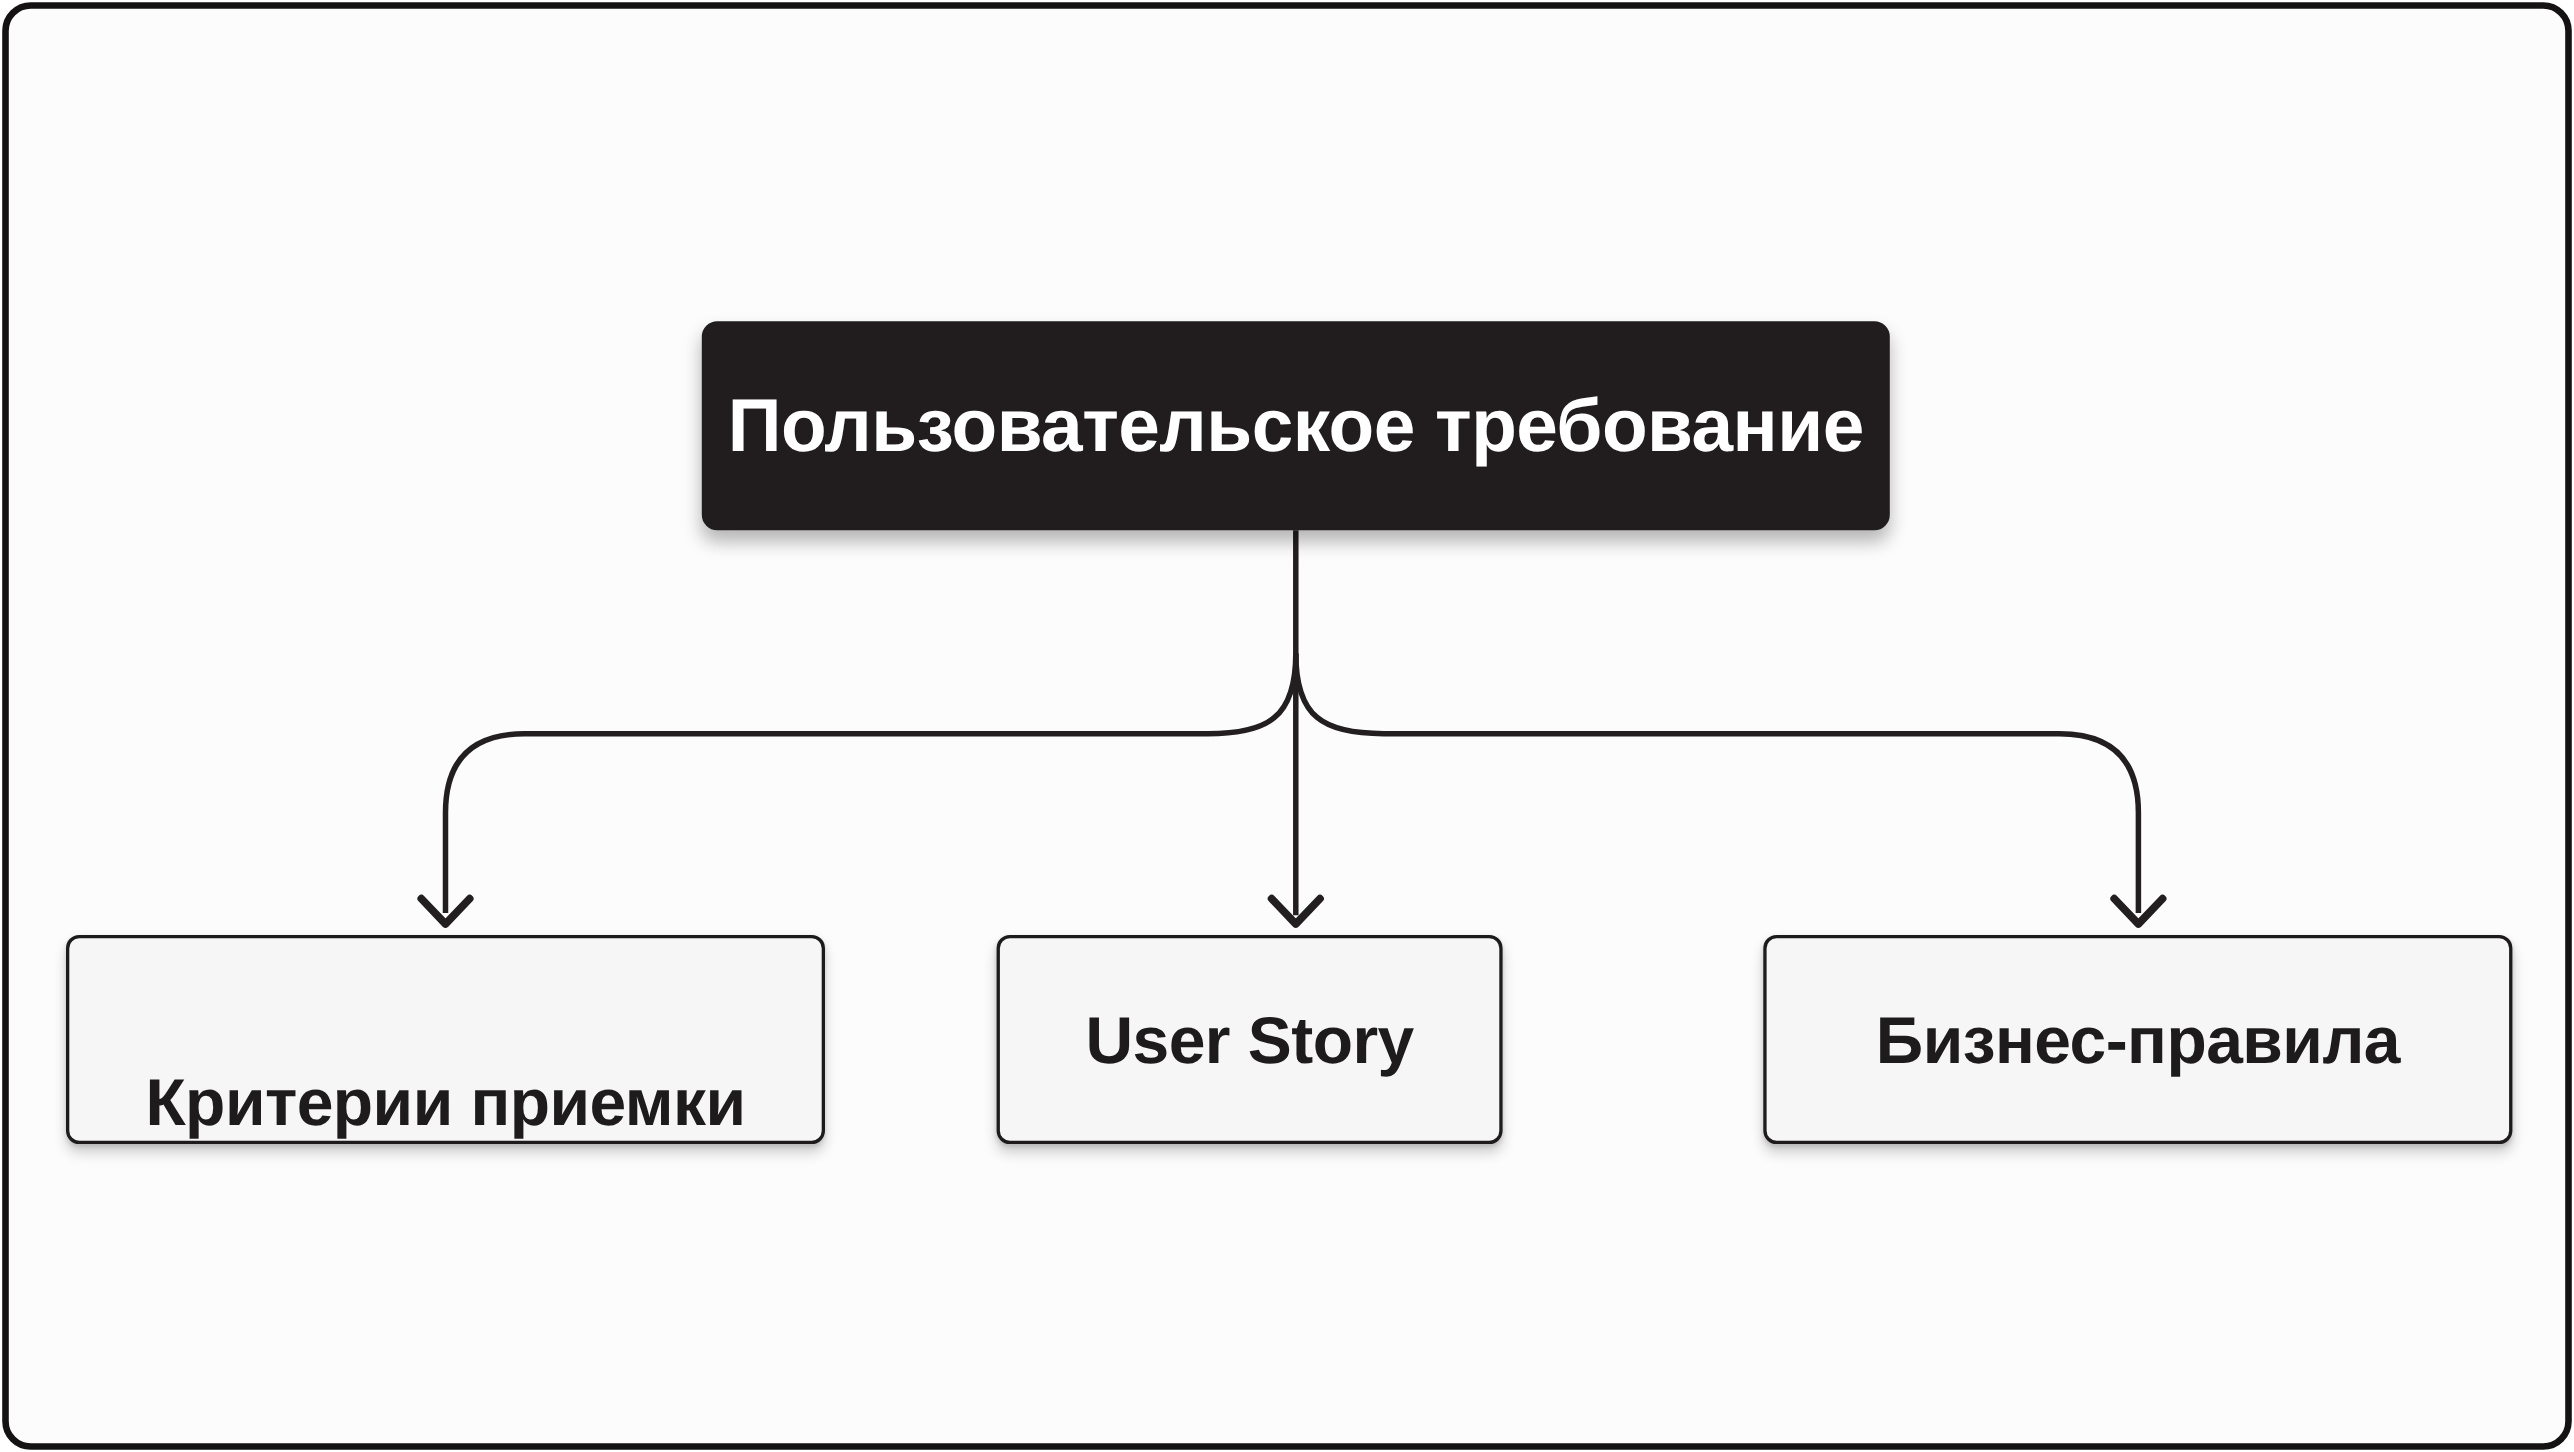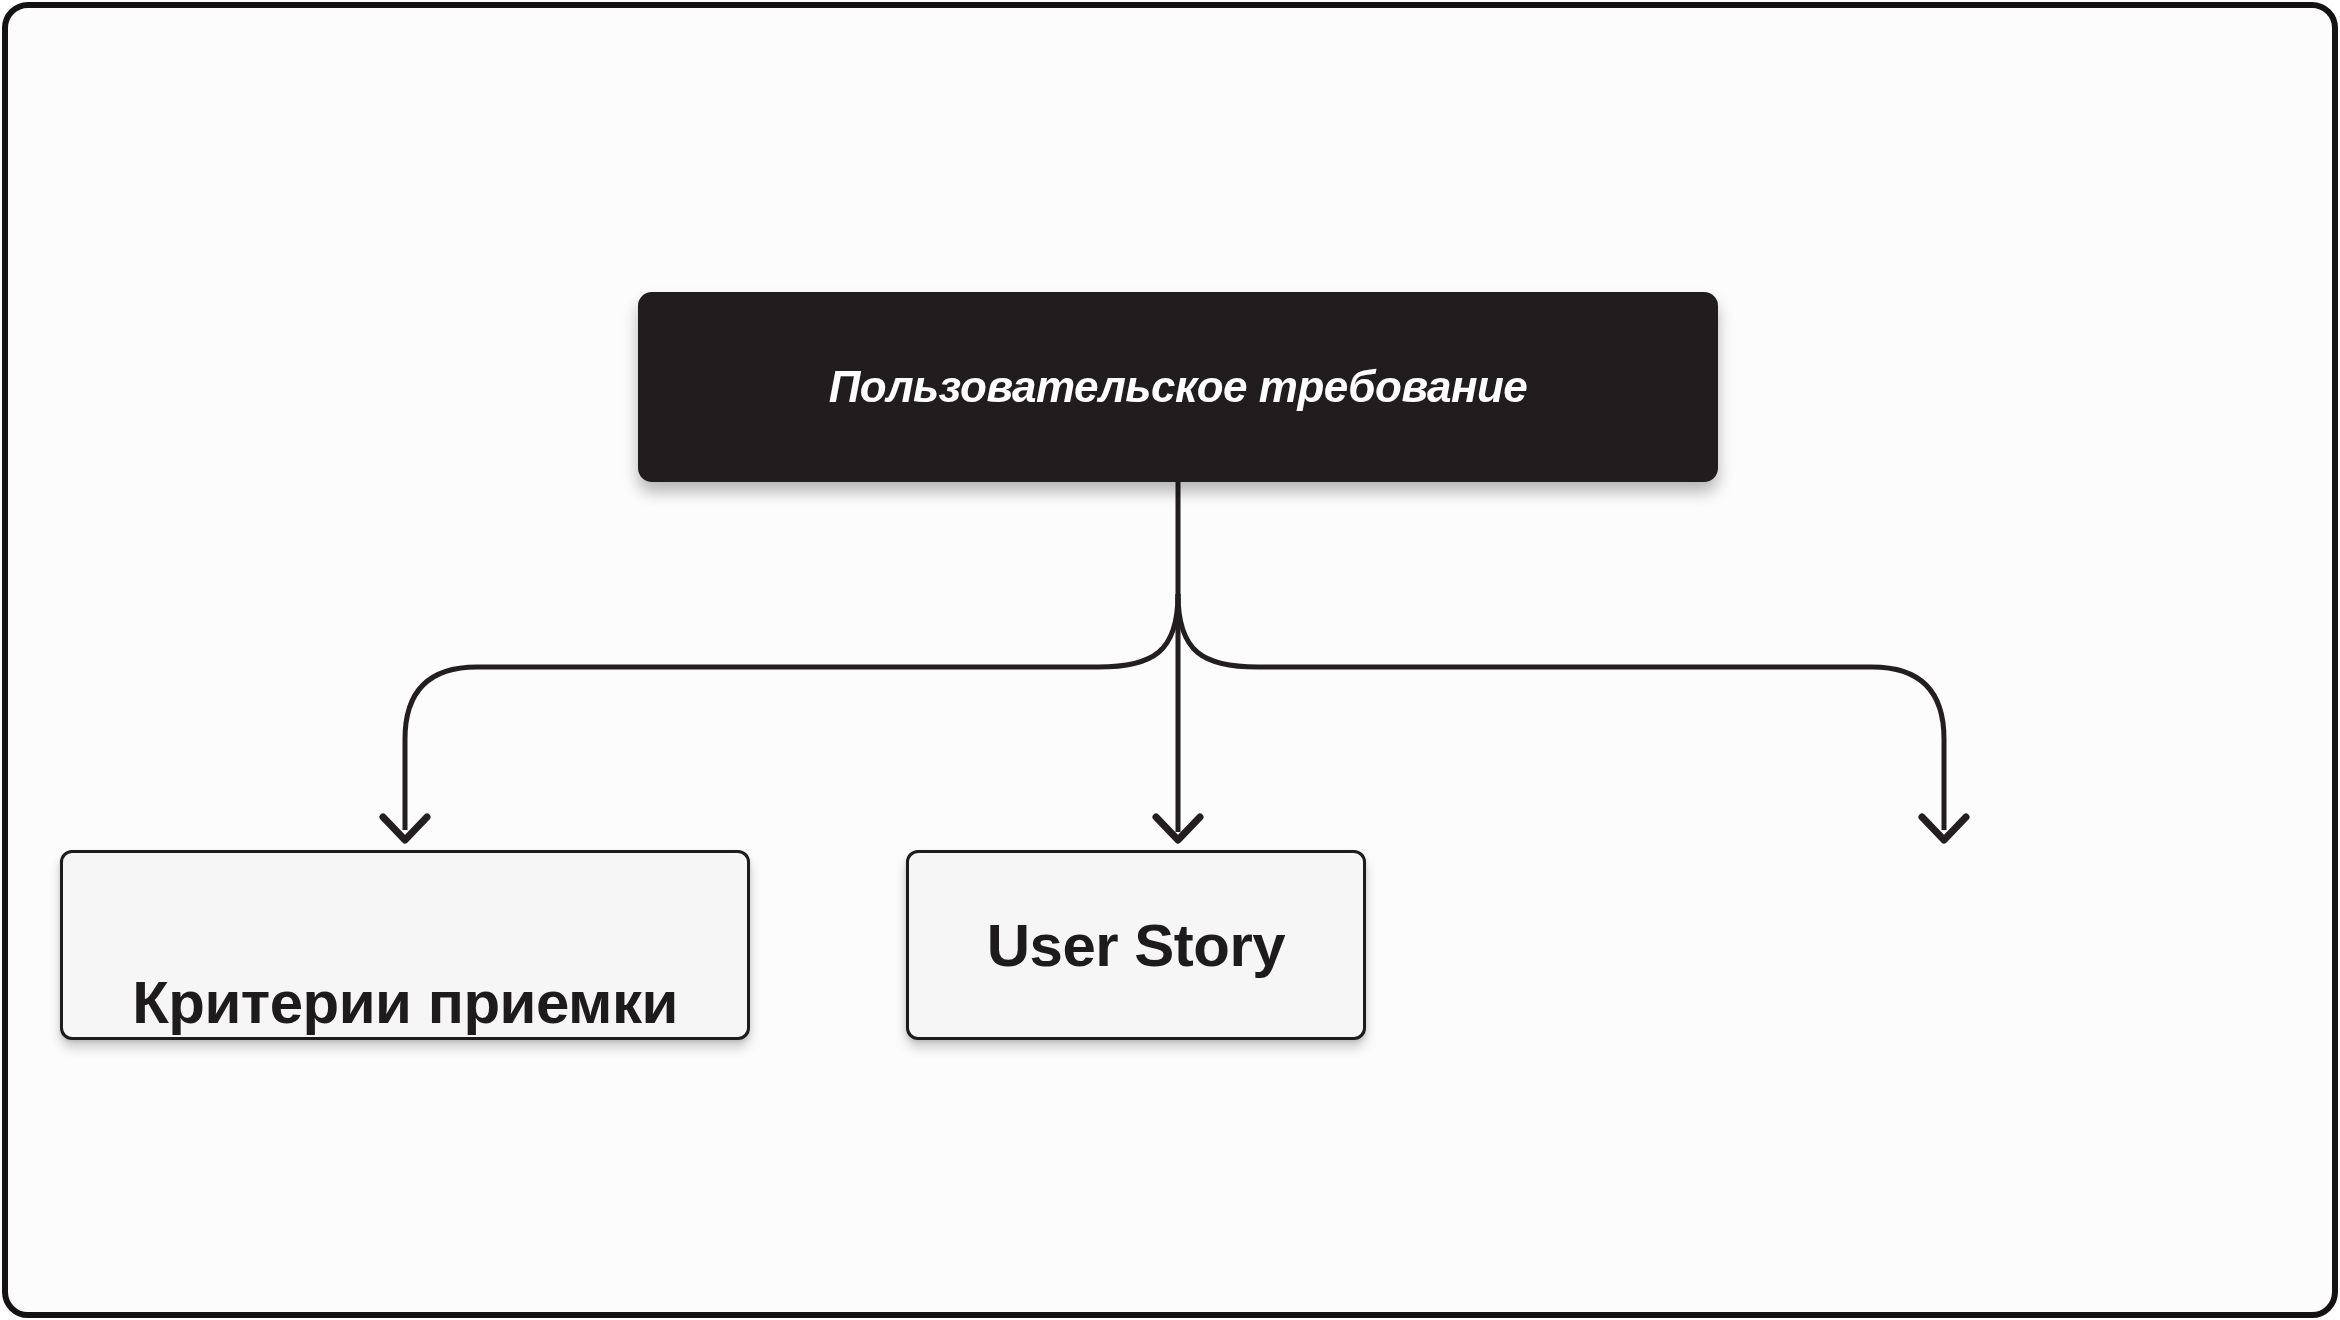--- a/index.html
+++ b/index.html
@@ -38,23 +38,22 @@
     letter-spacing: -0.5px;
   }
   .node-root {
     left: 630px;
     top: 284px;
     width: 1080px;
     height: 190px;
     background: #211d1e;
     color: #ffffff;
     border-radius: 14px;
-    font-size: 44px;
+    font-size: 68px;
     box-shadow: 0 10px 16px rgba(0,0,0,0.28);
-    font-style: italic;
   }
   .node-child {
     top: 842px;
     height: 190px;
     background: #f6f6f6;
     color: #1d1b1b;
     border: 3px solid #1d1b1b;
     border-radius: 12px;
     font-size: 60px;
     box-shadow: 0 8px 12px rgba(0,0,0,0.18), 0 2px 4px rgba(0,0,0,0.12);
@@ -87,14 +86,17 @@
   </div>
 
   <div class="node node-child node-child-left">
     <span>Критерии приемки</span>
   </div>
 
   <div class="node node-child node-child-mid">
     <span>User Story</span>
   </div>
 
+  <div class="node node-child node-child-right">
+    <span>Бизнес-правила</span>
+  </div>
 
 </div>
 
 </body></html>

